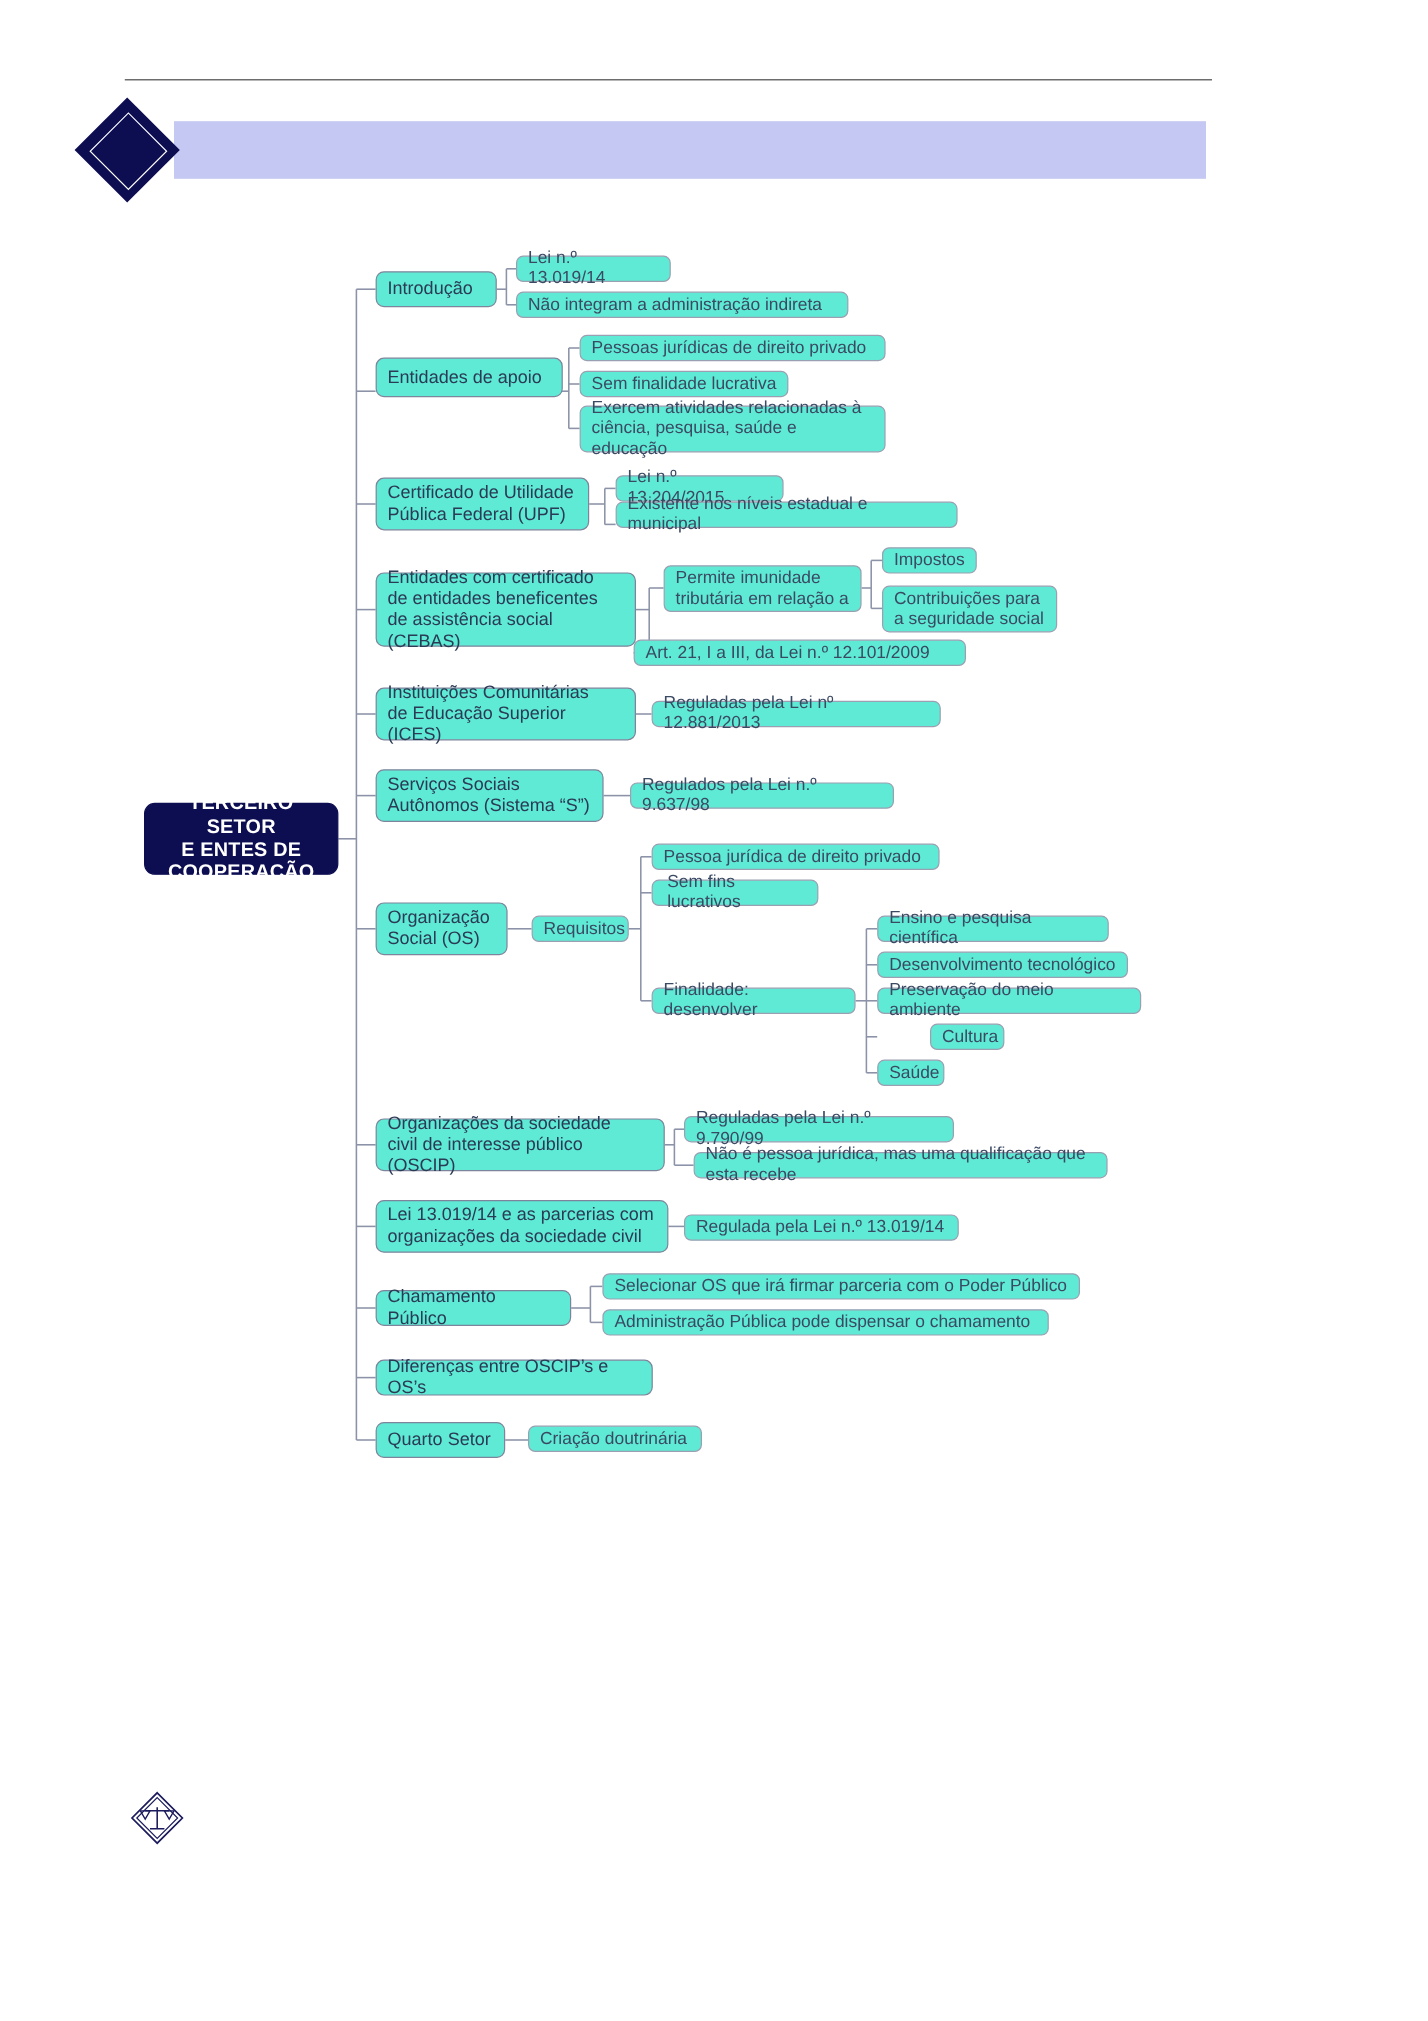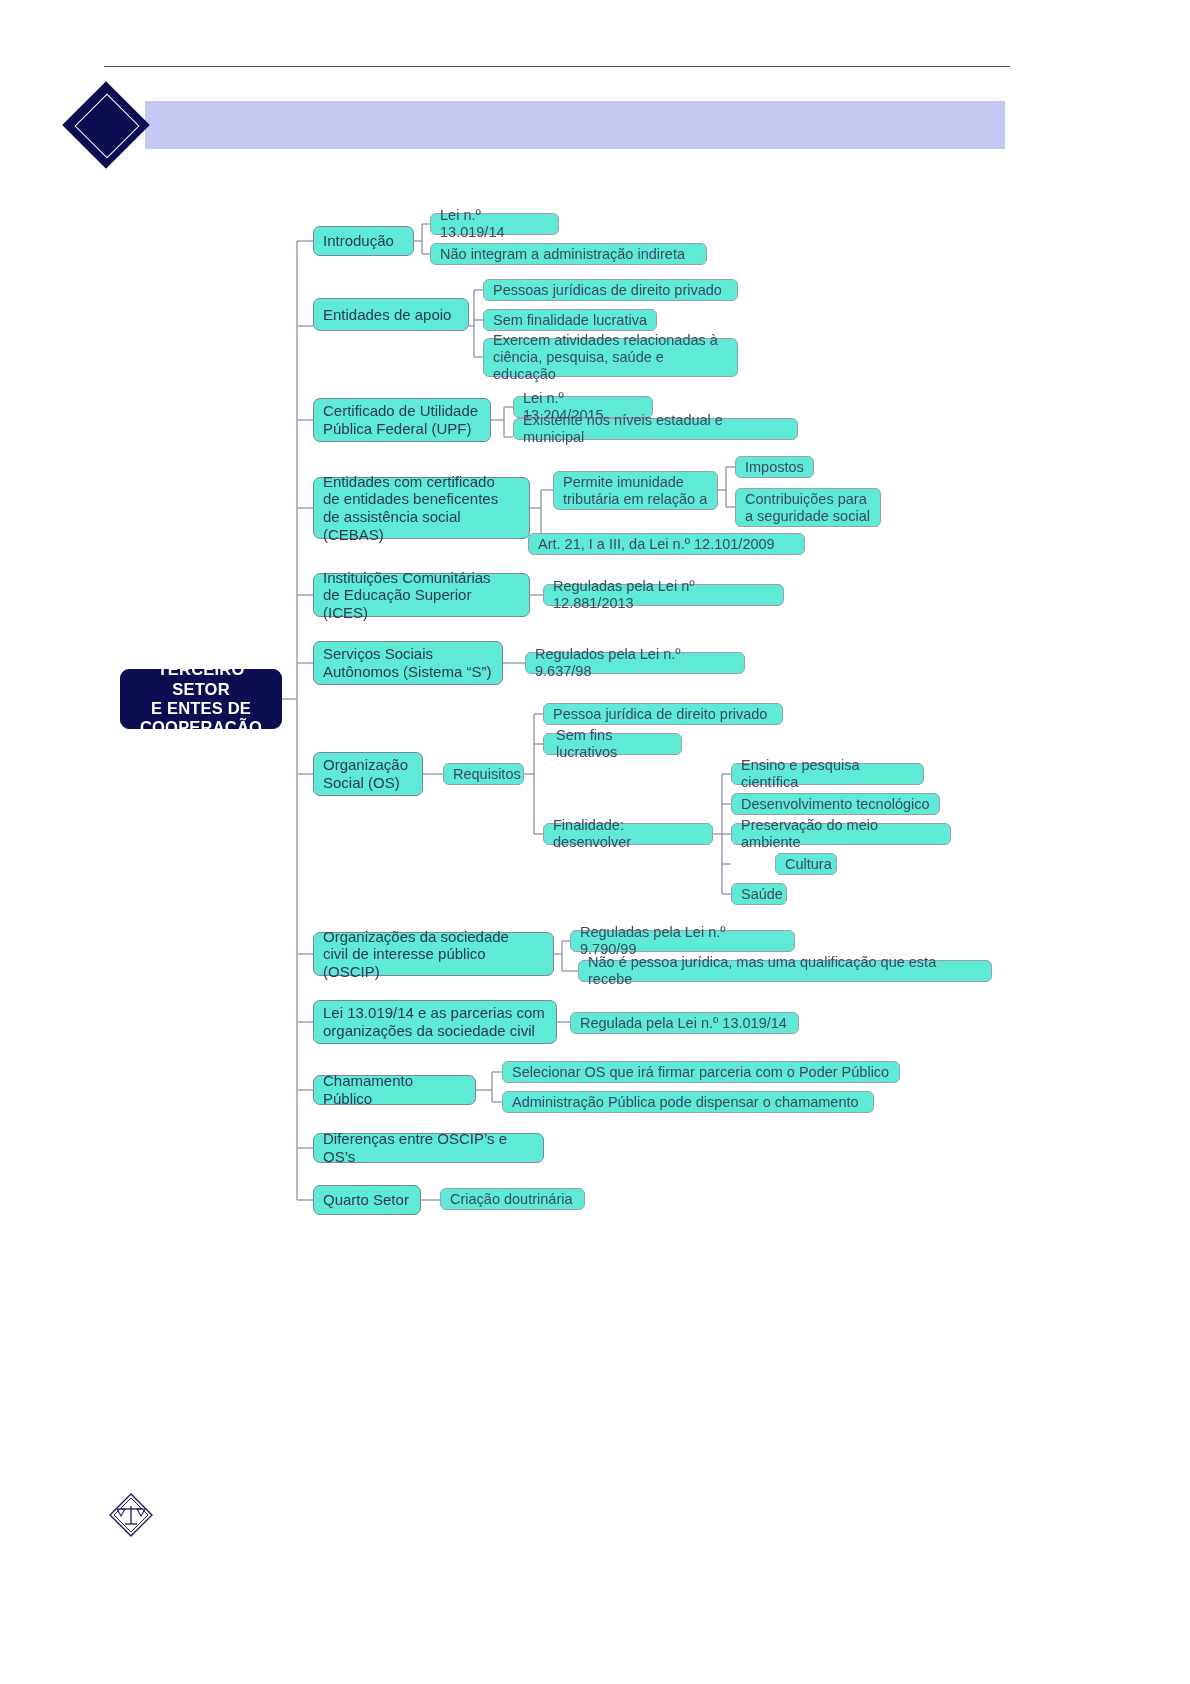--- a/index.html
+++ b/index.html
@@ -278,21 +278,21 @@
   <div class="node leaf" style="left:543px; top:823px; width:170px; height:22px;">Finalidade: desenvolver</div>
   <div class="node leaf" style="left:731px; top:763px; width:193px; height:22px;">Ensino e pesquisa científica</div>
   <div class="node leaf" style="left:731px; top:793px; width:209px; height:22px;">Desenvolvimento tecnológico</div>
   <div class="node leaf" style="left:731px; top:823px; width:220px; height:22px;">Preservação do meio ambiente</div>
   <div class="node leaf" style="left:731px; top:853px; width:62px; height:22px;margin-left:44px;">Cultura</div>
   <div class="node leaf" style="left:731px; top:883px; width:56px; height:22px;">Saúde</div>
 
   <div class="node level1" style="left:313px; top:932px; width:241px; height:44px;">Organizações da sociedade
 civil de interesse público (OSCIP)</div>
   <div class="node leaf" style="left:570px; top:930px; width:225px; height:22px;">Reguladas pela Lei n.º 9.790/99</div>
-  <div class="node leaf" style="left:578px; top:960px; width:414px; height:22px;">Não é pessoa jurídica, mas uma qualificação que esta recebe</div>
+  <div class="node leaf" style="left:578px; top:960px; width:345px; height:22px;">Não é pessoa jurídica, mas uma qualificação que esta recebe</div>
 
   <div class="node level1" style="left:313px; top:1000px; width:244px; height:44px;">Lei 13.019/14 e as parcerias com
  organizações da sociedade civil</div>
   <div class="node leaf" style="left:570px; top:1012px; width:229px; height:22px;">Regulada pela Lei n.º 13.019/14</div>
 
   <div class="node level1" style="left:313px; top:1075px; width:163px; height:30px;">Chamamento Público</div>
   <div class="node leaf" style="left:502px; top:1061px; width:398px; height:22px;">Selecionar OS que irá firmar parceria com o Poder Público</div>
   <div class="node leaf" style="left:502px; top:1091px; width:372px; height:22px;">Administração Pública pode dispensar o chamamento</div>
 
   <div class="node level1" style="left:313px; top:1133px; width:231px; height:30px;">Diferenças entre OSCIP’s e OS’s</div>

